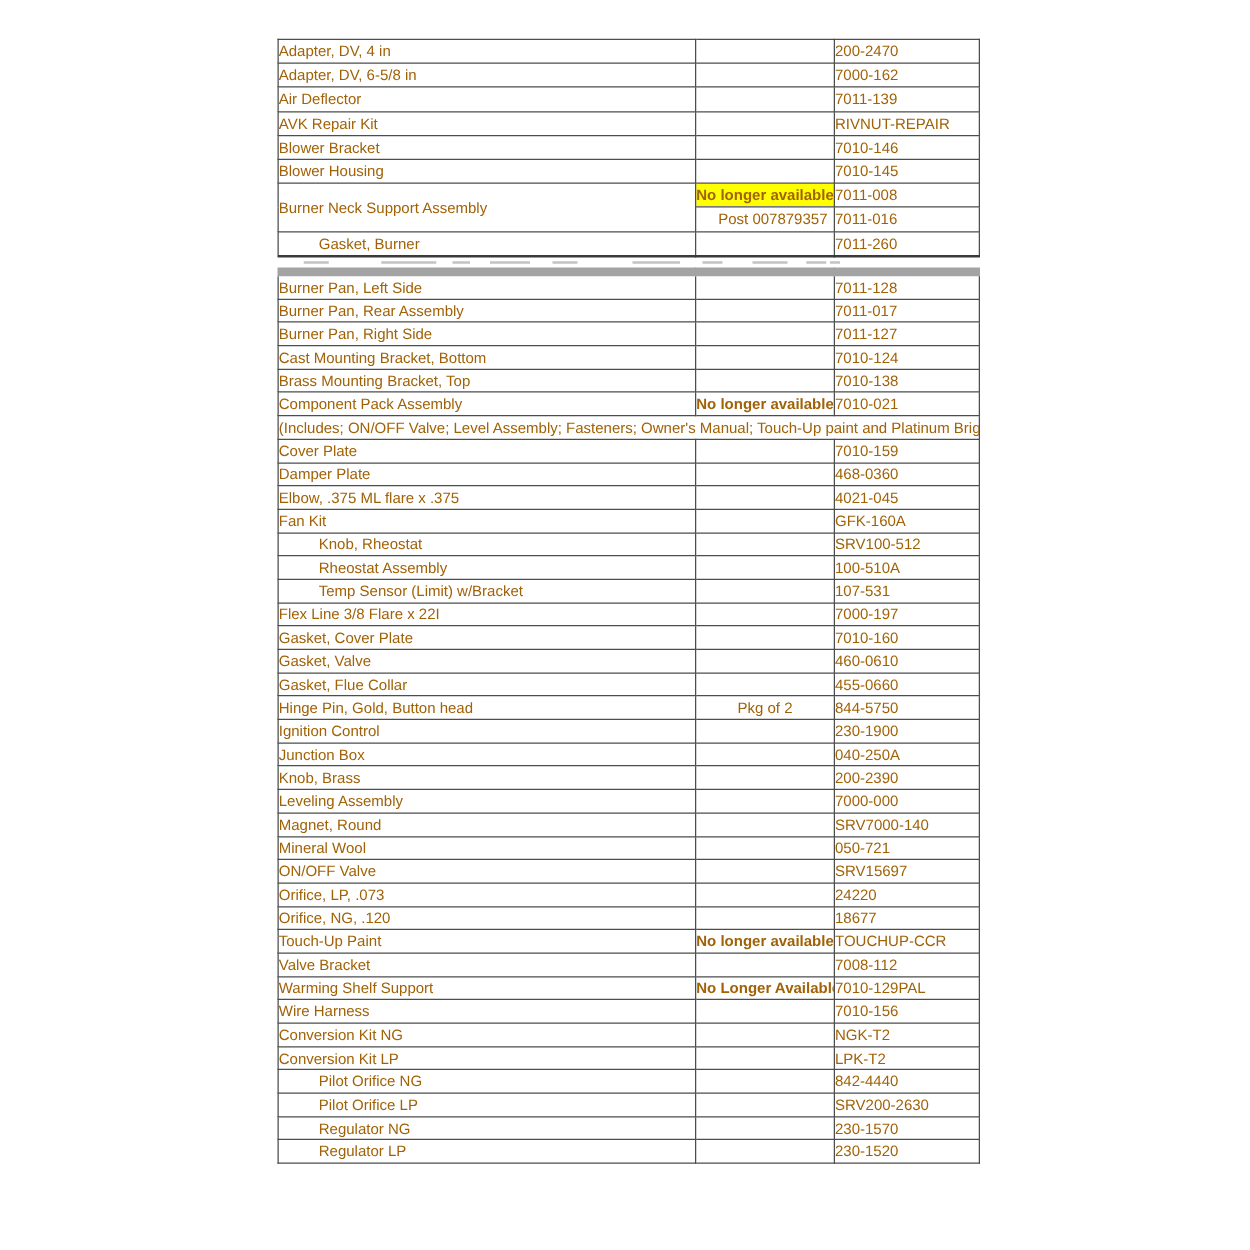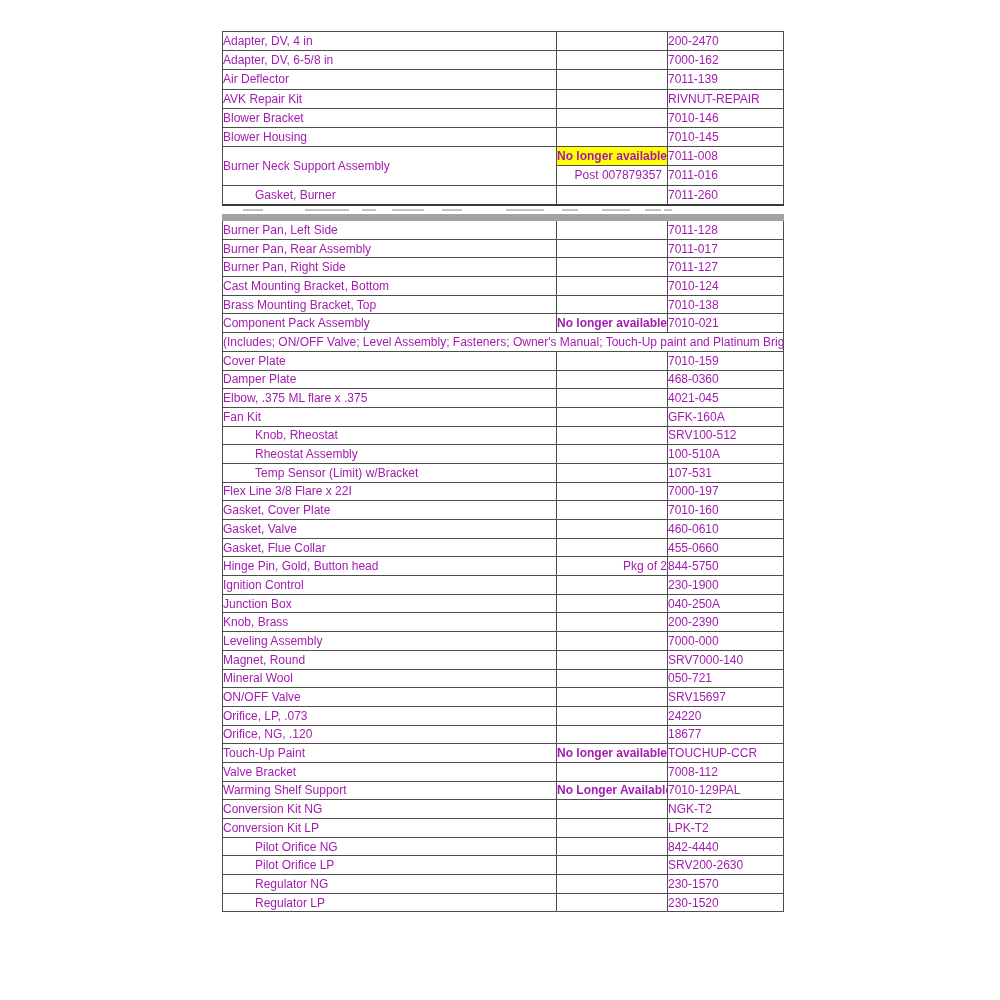--- a/index.html
+++ b/index.html
@@ -12,36 +12,36 @@
     font-family: "Liberation Sans", sans-serif;
   }
   .tbl-wrap { position: absolute; left: 222px; }
   #t1-wrap { top: 31px; }
   #t2-wrap { top: 214px; }
   table.parts {
     border-collapse: collapse;
     table-layout: fixed;
     width: 561px;
     font-size: 12px;
-    color: #a21caf;
+    color: #a16207;
   }
   table.parts td {
     border: 1px solid #4d4d4d;
     padding: 0;
     overflow: hidden;
     white-space: nowrap;
     vertical-align: middle;
   }
   #t1 td { height: 18.2px; }
   #t2 td { height: 17.7px; }
   #t1 { border-bottom: 2px solid #3a3a3a; }
   #t2 { border-top: 7px solid #a3a3a3; }
   td.name-cell { padding-left: 10px; }
   td.name-cell.indent { padding-left: 32px; }
-  td.note-cell { text-align: right; }
+  td.note-cell { text-align: center; }
   td.note-cell.right { text-align: right; padding-right: 5px; }
   td.part-cell { padding-left: 10px; }
   .b { font-weight: bold; }
   td.hl { background: #ffff00; }
   td.span-cell { padding-left: 32px; }
   .pb-mark {
     position: absolute;
     top: 209px;
     height: 2px;
     background: #c3c3c3;
@@ -276,20 +276,25 @@
             <td class="name-cell">Valve Bracket</td>
             <td class="note-cell"></td>
             <td class="part-cell">7008-112</td>
           </tr>
           <tr>
             <td class="name-cell">Warming Shelf Support</td>
             <td class="note-cell b">No Longer Available</td>
             <td class="part-cell">7010-129PAL</td>
           </tr>
           <tr>
+            <td class="name-cell">Wire Harness</td>
+            <td class="note-cell"></td>
+            <td class="part-cell">7010-156</td>
+          </tr>
+          <tr>
             <td class="name-cell">Conversion Kit NG</td>
             <td class="note-cell"></td>
             <td class="part-cell">NGK-T2</td>
           </tr>
           <tr>
             <td class="name-cell">Conversion Kit LP</td>
             <td class="note-cell"></td>
             <td class="part-cell">LPK-T2</td>
           </tr>
           <tr>

